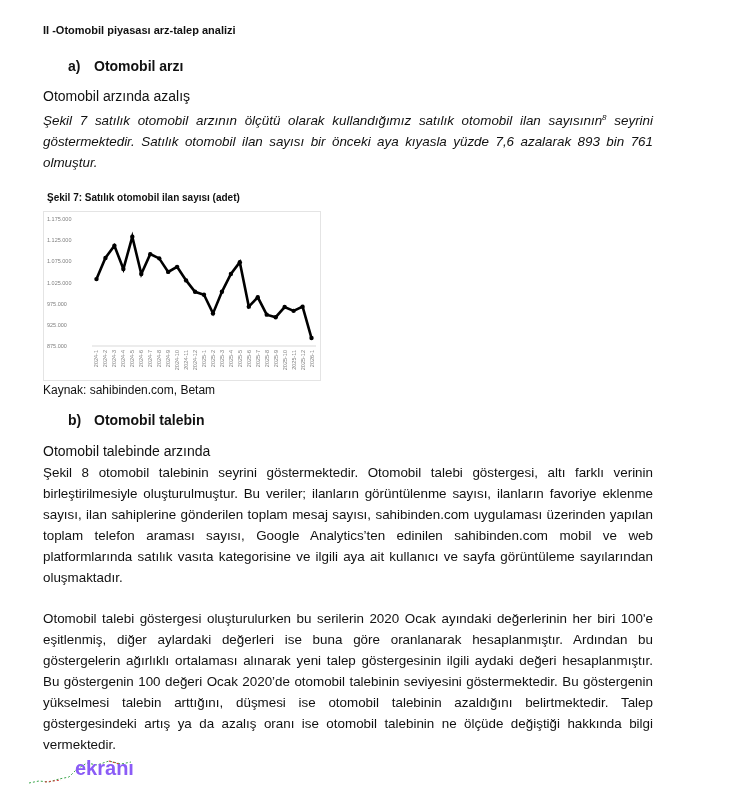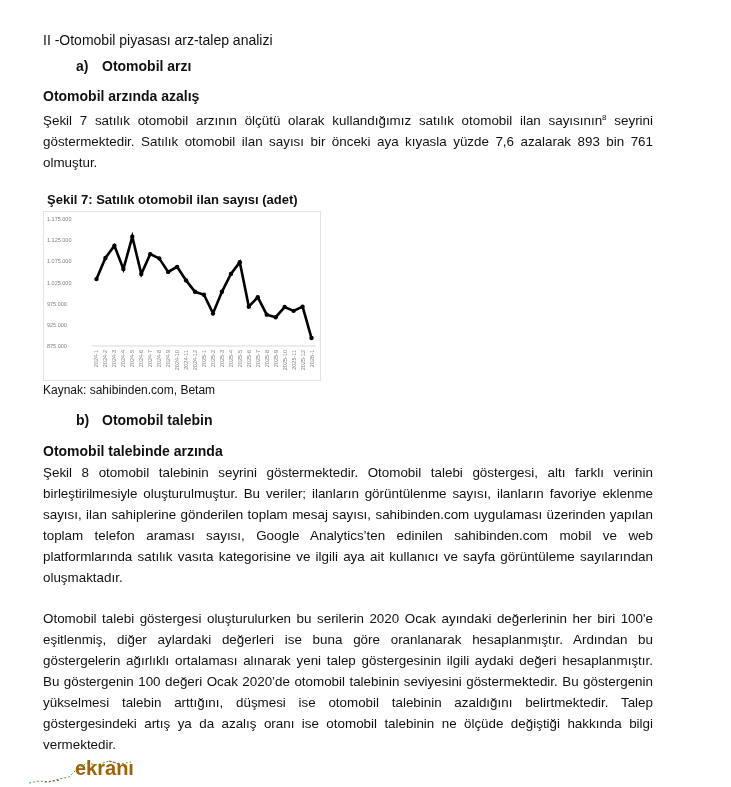--- a/index.html
+++ b/index.html
@@ -1,47 +1,47 @@
 <!DOCTYPE html>
 <html><head>
 <meta charset="utf-8">
 <style>
   html, body { margin: 0; padding: 0; background: #ffffff; }
   body {
     width: 731px; height: 787px; position: relative; overflow: hidden;
     font-family: "Liberation Sans", sans-serif; color: #111;
   }
-  .h1 { position: absolute; left: 43px; top: 32px; font-size: 14px; font-weight: normal; }
-  .h2 { position: absolute; left: 76px; font-size: 14px; font-weight: bold; }
+  .h1 { position: absolute; left: 43px; top: 24px; font-size: 11px; font-weight: bold; }
+  .h2 { position: absolute; left: 68px; font-size: 14px; font-weight: bold; }
   .h2 .lbl { display: inline-block; width: 26px; }
-  .h3 { position: absolute; left: 43px; font-size: 14px; font-weight: bold; }
+  .h3 { position: absolute; left: 43px; font-size: 14px; font-weight: normal; }
   .para {
     position: absolute; left: 43px; width: 610px; font-size: 13.4px; line-height: 21px;
     text-align: justify; text-align-last: left;
   }
   .para sup { font-size: 8px; }
-  .fig-title { position: absolute; left: 47px; top: 192px; font-size: 13px; font-weight: bold; }
+  .fig-title { position: absolute; left: 47px; top: 192px; font-size: 10px; font-weight: bold; }
   .chart-box { position: absolute; left: 43px; top: 211px; width: 276px; height: 168px; border: 1px solid #e4e4e4; background: #fff; }
   .source { position: absolute; left: 43px; top: 383px; font-size: 12px; }
   .logo { position: absolute; left: 25px; top: 755px; width: 120px; height: 32px; }
-  .logo-text { position: absolute; left: 50px; top: 2px; font-size: 20px; font-weight: bold; color: #a16207; }
+  .logo-text { position: absolute; left: 50px; top: 2px; font-size: 20px; font-weight: bold; color: #8b5cf6; }
   svg text { font-family: "Liberation Sans", sans-serif; }
 </style>
 </head>
 <body>
 
 <div class="h1">II -Otomobil piyasası arz-talep analizi</div>
 
 <div class="h2" style="top:58px;">
   <span class="lbl">a)</span><span>Otomobil arzı</span>
 </div>
 
 <div class="h3" style="top:88px;">Otomobil arzında azalış</div>
 
-<div class="para" style="top:107px;"><span>Şekil 7 satılık otomobil arzının ölçütü olarak kullandığımız satılık otomobil ilan sayısının</span><sup>8</sup><span> seyrini göstermektedir. Satılık otomobil ilan sayısı bir önceki aya kıyasla yüzde 7,6 azalarak 893 bin 761 olmuştur.</span></div>
+<div class="para" style="top:107px;font-style:italic;"><span>Şekil 7 satılık otomobil arzının ölçütü olarak kullandığımız satılık otomobil ilan sayısının</span><sup>8</sup><span> seyrini göstermektedir. Satılık otomobil ilan sayısı bir önceki aya kıyasla yüzde 7,6 azalarak 893 bin 761 olmuştur.</span></div>
 
 <div class="fig-title">Şekil 7: Satılık otomobil ilan sayısı (adet)</div>
 
 <div class="chart-box">
   <svg id="chart" width="276" height="168" viewBox="0 0 276 168">
     <g id="yticks">
         <text x="3" y="136" font-size="5.5" fill="#7f7f7f">875.000</text>
         <text x="3" y="114.83333333333334" font-size="5.5" fill="#7f7f7f">925.000</text>
         <text x="3" y="93.66666666666667" font-size="5.5" fill="#7f7f7f">975.000</text>
         <text x="3" y="72.5" font-size="5.5" fill="#7f7f7f">1.025.000</text>

